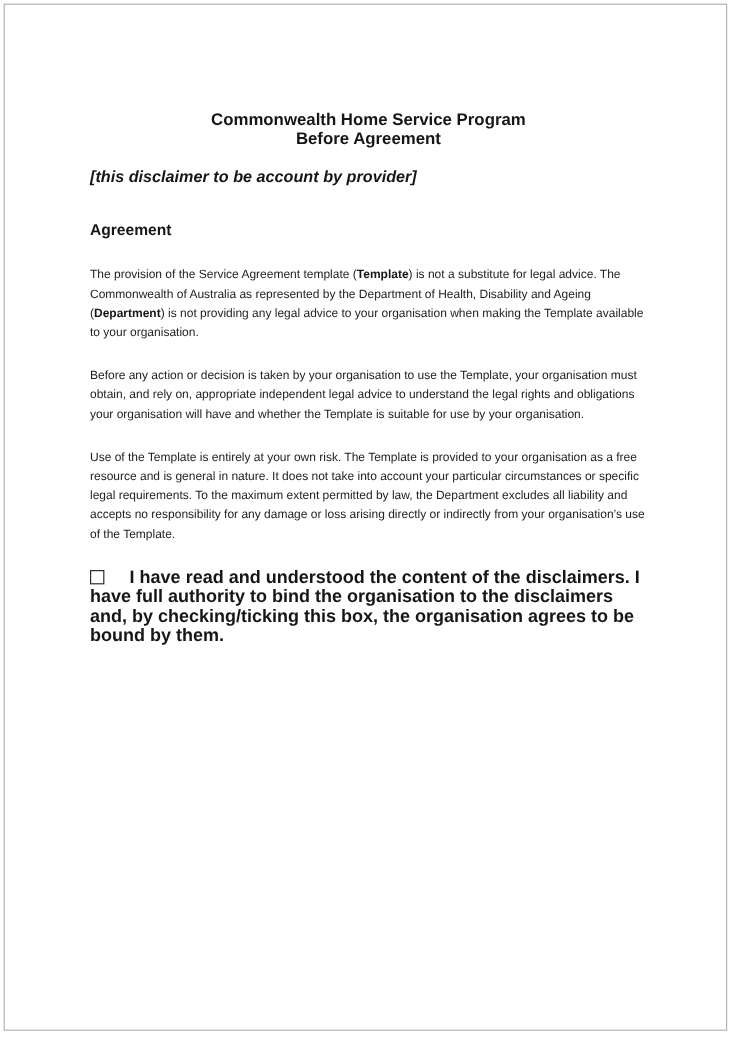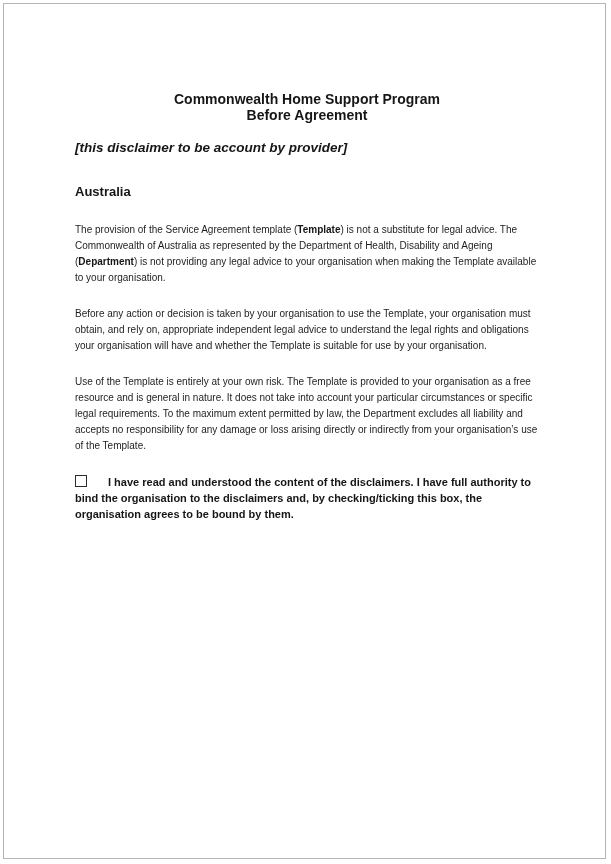--- a/index.html
+++ b/index.html
@@ -62,21 +62,21 @@
   .body-para:first-of-type {
     margin-top: 22px;
   }
   .b {
     font-weight: bold;
     color: #161616;
   }
   .ack-para {
     margin: 0;
     margin-top: 20px;
-    font-size: 11px;
+    font-size: 15px;
     line-height: 16px;
     font-weight: bold;
     color: #161616;
   }
   .checkbox-box {
     display: inline-block;
     width: 10px;
     height: 10px;
     border: 1.5px solid #2b2b2b;
     box-sizing: content-box;
@@ -88,27 +88,27 @@
   }
 </style>
 </head>
 <body>
 
 <div class="viewport">
   <div class="page">
     <div class="content">
 
       <div class="doc-title">
-        <div>Commonwealth Home Support Program</div>
+        <div>Commonwealth Home Service Program</div>
         <div>Before Agreement</div>
       </div>
 
       <div class="retain-note">[this disclaimer to be account by provider]</div>
 
-      <div class="section-heading">Australia</div>
+      <div class="section-heading">Agreement</div>
 
       <p class="body-para"><span>The provision of the Service Agreement template (</span><span class="b">Template</span><span>) is not a substitute for legal advice. The Commonwealth of Australia as represented by the Department of Health, Disability and Ageing (</span><span class="b">Department</span><span>) is not providing any legal advice to your organisation when making the Template available to your organisation.</span></p>
 
       <p class="body-para">Before any action or decision is taken by your organisation to use the Template, your organisation must obtain, and rely on, appropriate independent legal advice to understand the legal rights and obligations your organisation will have and whether the Template is suitable for use by your organisation.</p>
 
       <p class="body-para">Use of the Template is entirely at your own risk. The Template is provided to your organisation as a free resource and is general in nature. It does not take into account your particular circumstances or specific legal requirements. To the maximum extent permitted by law, the Department excludes all liability and accepts no responsibility for any damage or loss arising directly or indirectly from your organisation’s use of the Template.</p>
 
       <p class="ack-para"><span class="checkbox-box"></span><span>I have read and understood the content of the disclaimers. I have full authority to bind the organisation to the disclaimers and, by checking/ticking this box, the organisation agrees to be bound by them.</span></p>
 
     </div>

